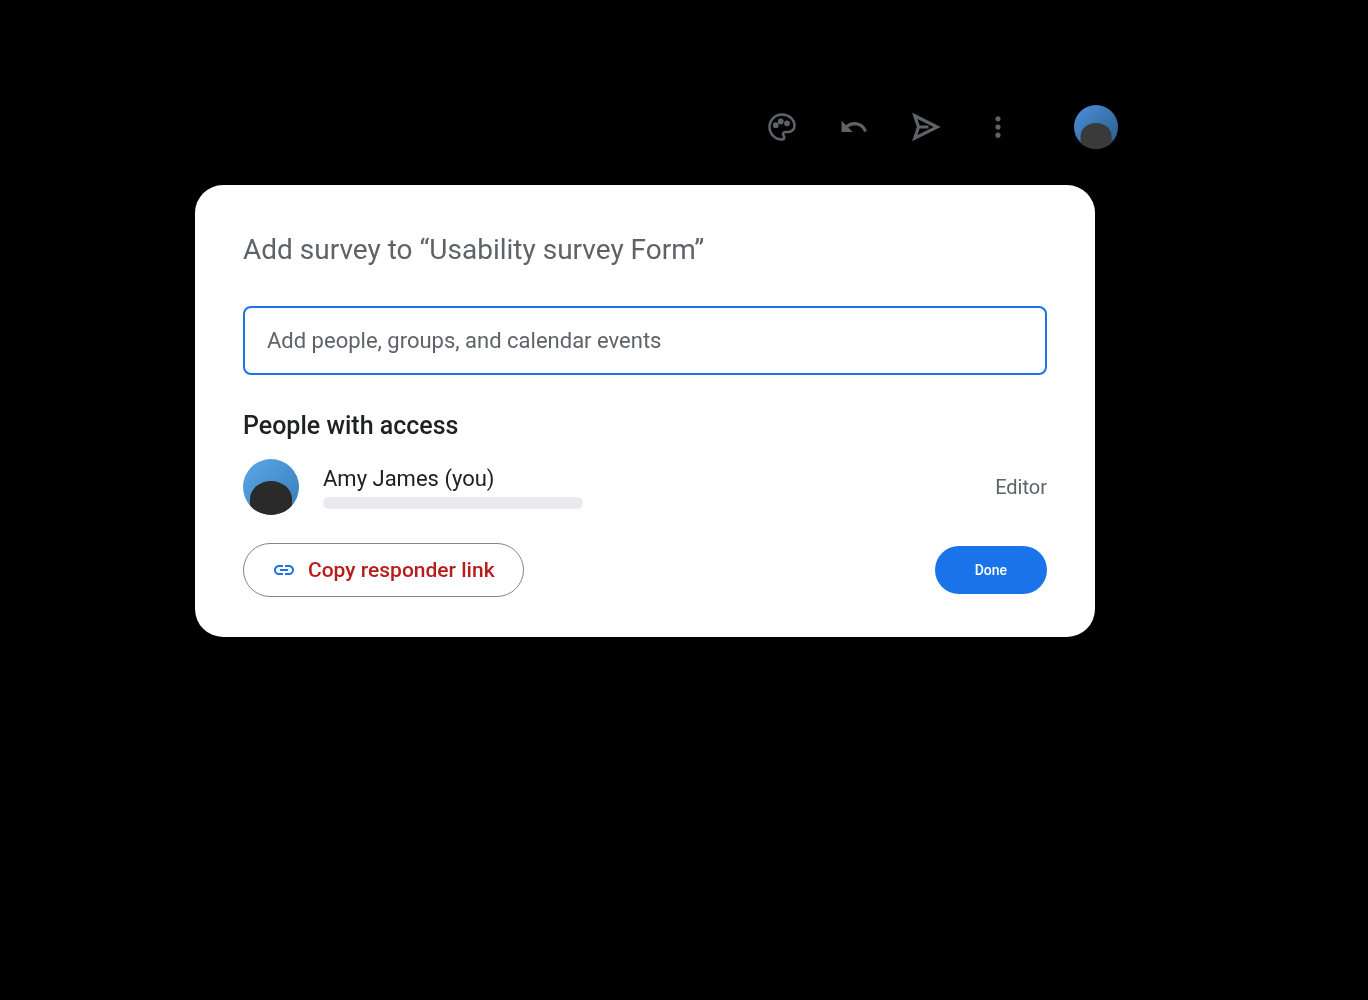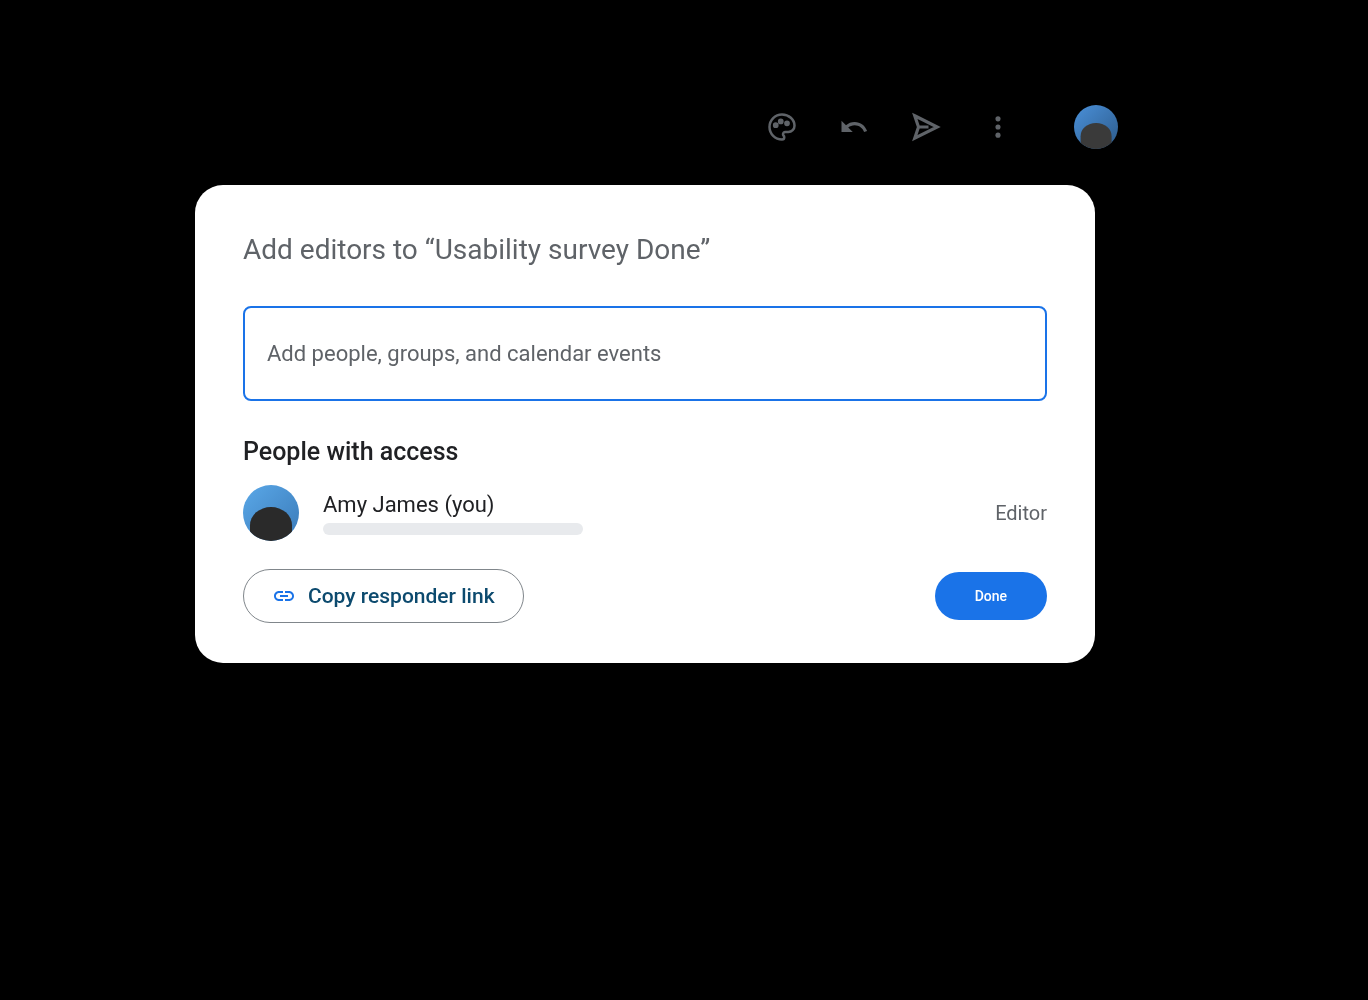--- a/index.html
+++ b/index.html
@@ -62,21 +62,21 @@
       box-shadow: 0 8px 24px rgba(0,0,0,0.3);
     }
     .dialog-title {
       font-size: 28px;
       color: #5f6368;
       font-weight: 400;
       margin-bottom: 40px;
     }
     .input-field {
       width: 100%;
-      padding: 33px 22px;
+      padding: 20px 22px;
       font-size: 22px;
       border: 2px solid #1a73e8;
       border-radius: 8px;
       outline: none;
       color: #333;
       margin-bottom: 36px;
       font-family: inherit;
     }
     .input-field::placeholder {
       color: #5f6368;
@@ -169,21 +169,21 @@
       align-items: center;
       margin-top: 28px;
     }
     .copy-link-btn {
       display: flex;
       gap: 12px;
       padding: 14px 28px;
       border: 1px solid #80868b;
       border-radius: 30px;
       background: #fff;
-      color: #0c4a6e;
+      color: #b91c1c;
       font-size: 21px;
       font-weight: 500;
       cursor: pointer;
       font-family: inherit;
     }
     .link-icon {
       width: 24px;
       height: 24px;
     }
     .done-btn {
@@ -224,21 +224,21 @@
     <svg viewBox="0 0 24 24" width="28" height="28" fill="currentColor">
       <circle cx="12" cy="5" r="2.2"></circle>
       <circle cx="12" cy="12" r="2.2"></circle>
       <circle cx="12" cy="19" r="2.2"></circle>
     </svg>
   </div>
   <div class="avatar-small"></div>
 </div>
 
 <div class="dialog">
-  <h2 class="dialog-title">Add editors to “Usability survey Done”</h2>
+  <h2 class="dialog-title">Add survey to “Usability survey Form”</h2>
   
   <input type="text" class="input-field" placeholder="Add people, groups, and calendar events" style="">
   
   <h3 class="section-title">People with access</h3>
   
   <div class="person-row">
     <div class="person-avatar avatar-amy"></div>
     <div class="person-info">
       <div class="person-name">Amy James (you)</div>
       <div class="skeleton-line skeleton-wide"></div>

